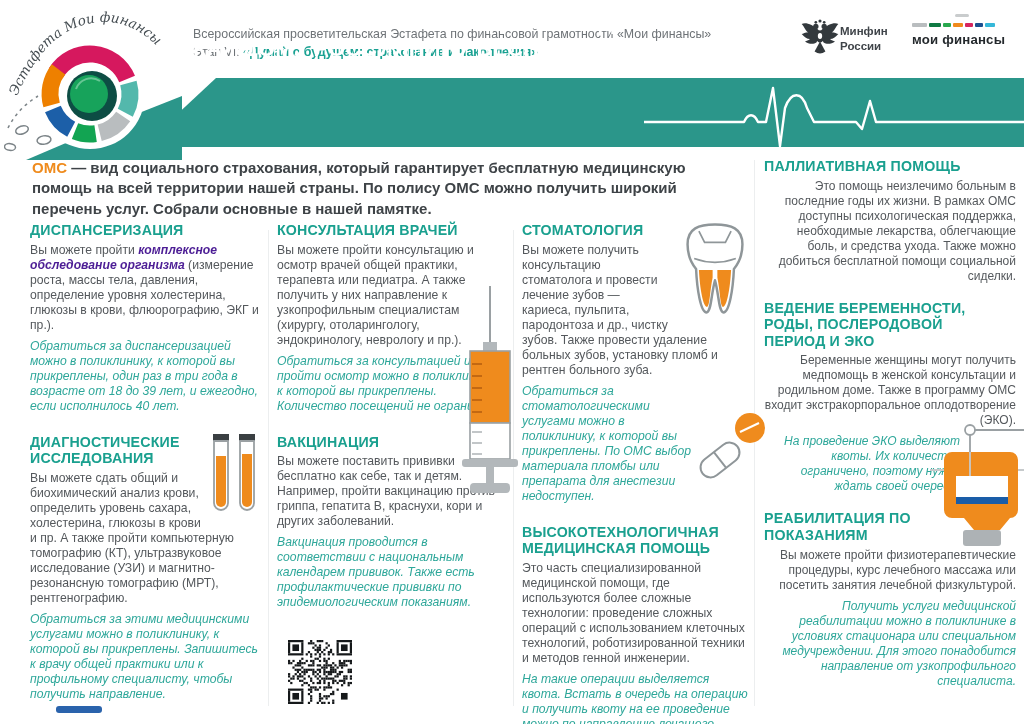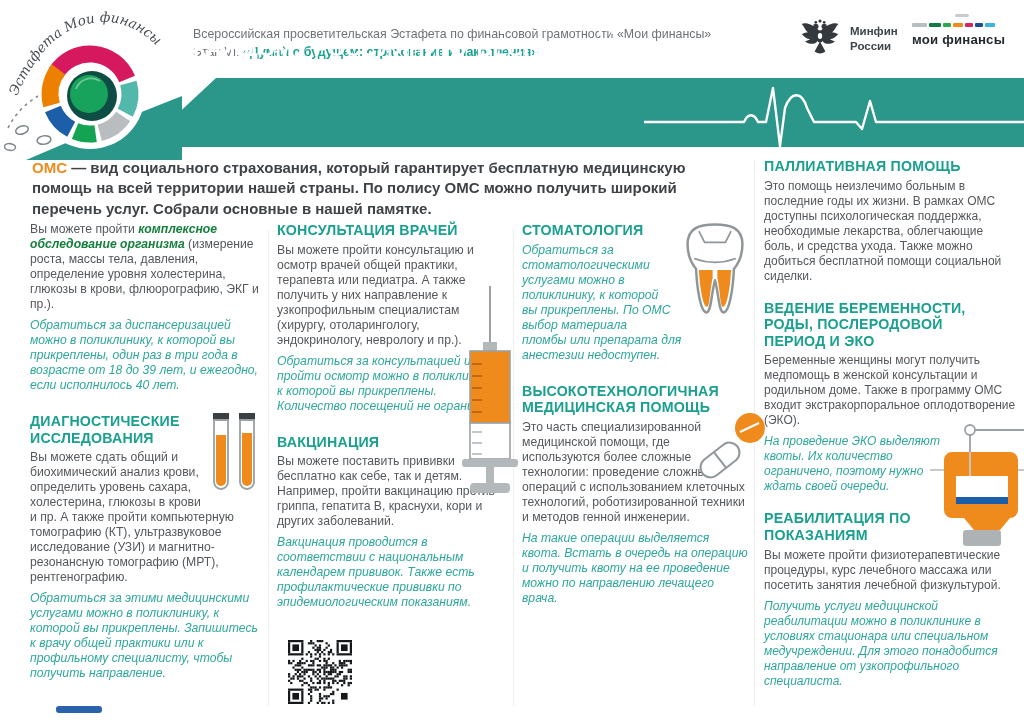--- a/index.html
+++ b/index.html
@@ -1,21 +1,21 @@
 <!DOCTYPE html>
 <html lang="ru"><head>
 <meta charset="utf-8">
 <style>
   html,body{margin:0;padding:0;background:#fff;}
   .poster{position:relative;width:1024px;height:724px;overflow:hidden;background:#fff;
           font-family:"Liberation Sans",sans-serif;}
   
   .hdr-text{position:absolute;left:193px;top:26px;font-size:12.4px;color:#6e7377;line-height:1.45;}
   .hdr-text .hl{color:#19A192;font-weight:bold;}
-  .minfin{position:absolute;left:800px;top:18px;display:flex;align-items:center;gap:10px;}
+  .minfin{position:absolute;left:800px;top:18px;display:flex;align-items:center;}
   .minfin-label{font-size:11.5px;font-weight:600;color:#3f4449;line-height:1.3;white-space:pre-line;}
   .mf-logo{position:absolute;left:912px;top:14px;width:100px;}
   .mf-topdash{width:14px;height:3px;background:#c9cccd;margin:0 auto 6px auto;border-radius:2px;}
   .mf-dashes{display:flex;gap:2px;height:4px;margin-bottom:5px;}
   .mf-dashes span{display:block;height:4px;border-radius:1px;}
   .mf-label{font-size:13.2px;font-weight:bold;color:#24292d;letter-spacing:.2px;}
   
   .banner{position:absolute;left:0;top:78px;width:1024px;height:69px;background:#2B968A;
           clip-path:polygon(142px 100%,216px 0,100% 0,100% 100%);}
   .banner-wedge{position:absolute;left:0;top:94px;z-index:1;}
@@ -31,25 +31,25 @@
   .intro .oms{color:#EF8B1D;}
   
   .col{position:absolute;top:222px;}
   .col1{left:30px;width:230px;}
   .col2{left:277px;width:229px;}
   .col3{left:522px;width:226px;position:absolute;}
   .col4{left:764px;width:252px;top:158px;}
   .sep{position:absolute;width:1px;background:#ECEEEF;}
   h3{margin:0 0 4px 0;color:#1AA08F;font-size:14.2px;line-height:1.17;letter-spacing:.2px;}
   p.body{margin:0 0 6px 0;color:#54585C;font-size:12.2px;line-height:1.23;}
-  p.body b.em{color:#15803d;font-style:italic;margin-top:8px;}
+  p.body b.em{color:#4c1d95;font-style:italic;margin-top:8px;}
   p.note{margin:0;color:#2EA79A;font-size:12.2px;line-height:1.23;font-style:italic;}
   .sec{margin-bottom:20px;}
   .col4 .sec{margin-bottom:16px;}
-  .col4 p.body,.col4 p.note{font-size:12px;line-height:1.25;}
+  .col4 p.body,.col4 p.note{font-size:12px;line-height:1.25;text-align:right;}
   .preg-title{max-width:212px;}
   .rehab-title{max-width:160px;}
   .preg-note{padding-right:56px;}
   
   .float-tubes{float:right;margin:-2px 0 4px 8px;}
   .float-tooth{float:right;margin:-6px -2px 4px 8px;}
   .float-vial{float:right;margin:-22px 0 2px 8px;}
   .pills{position:absolute;left:172px;top:186px;}
   
   .syringe{position:absolute;left:461px;top:286px;z-index:6;}
@@ -148,20 +148,21 @@
   </svg>
 
   <p class="intro"><span class="oms">ОМС</span><span> — вид социального страхования, который гарантирует бесплатную медицинскую помощь на всей территории нашей страны. По полису ОМС можно получить широкий перечень услуг. Собрали основные в нашей памятке.</span></p>
 
   <div class="sep" style="left:268px;top:230px;height:476px"></div>
   <div class="sep" style="left:513px;top:230px;height:476px"></div>
   <div class="sep" style="left:754px;top:160px;height:546px"></div>
 
   <div class="col col1">
     <div class="sec">
+      <h3>ДИСПАНСЕРИЗАЦИЯ</h3>
       <p class="body"><span>Вы можете пройти </span><b class="em">комплексное обследование организма</b><span> (измерение роста, массы тела, давления, определение уровня холестерина, глюкозы в крови, флюорографию, ЭКГ и пр.).</span></p>
       <p class="note">Обратиться за диспансеризацией можно в поликлинику, к которой вы прикреплены, один раз в три года в возрасте от 18 до 39 лет, и ежегодно, если исполнилось 40 лет.</p>
     </div>
     <div class="sec">
       <svg class="float-tubes" width="50" height="84" viewBox="0 0 50 84">
         <g>
           <rect x="3" y="2" width="16" height="7" fill="#3a3f42"></rect>
           <path d="M4 9 h14 v62 a7 7 0 0 1 -14 0 Z" fill="#fff" stroke="#9aa0a3" stroke-width="1.8"></path>
           <path d="M6 24 h10 v46 a5 5 0 0 1 -10 0 Z" fill="#EF8B1D"></path>
           <rect x="29" y="2" width="16" height="7" fill="#3a3f42"></rect>
@@ -449,20 +450,21 @@
   <div class="col col3">
     <div class="sec">
       <svg class="float-tooth" width="70" height="104" viewBox="0 0 74 104">
         <path d="M20 54 C21 74 24.5 93 28.5 93 C31.5 93 31.5 77 34.5 62 L34.5 54 Z" fill="#EF8B1D"></path>
         <path d="M54 54 C53 74 49.5 93 45.5 93 C42.5 93 42.5 77 39.5 62 L39.5 54 Z" fill="#EF8B1D"></path>
         <path d="M8 27 C8 10 20 6 37 6 C54 6 66 10 66 27 C66 39 62 47 57 53 C56 75 52 99 46 99 C41 99 41 79 37 65 C33 79 33 99 28 99 C22 99 18 75 17 53 C12 47 8 39 8 27 Z" fill="none" stroke="#8f9699" stroke-width="2.6" stroke-linejoin="round"></path>
         <path d="M20 13 L26 25 H48 L54 13" fill="none" stroke="#8f9699" stroke-width="1.8"></path>
         <path d="M15 42 Q37 50 59 42" fill="none" stroke="#8f9699" stroke-width="1.8"></path>
       </svg>
       <h3>СТОМАТОЛОГИЯ</h3>
+      <p class="body">Вы можете получить консультацию стоматолога и провести лечение зубов — кариеса, пульпита, пародонтоза и др., чистку зубов. Также провести удаление больных зубов, установку пломб и рентген больного зуба.</p>
       <p class="note" style="padding-right:52px">Обратиться за стоматологическими услугами можно в поликлинику, к которой вы прикреплены. По ОМС выбор материала пломбы или препарата для анестезии недоступен.</p>
     </div>
     <div class="sec">
       <h3>ВЫСОКОТЕХНОЛОГИЧНАЯ МЕДИЦИНСКАЯ ПОМОЩЬ</h3>
       <p class="body">Это часть специализированной медицинской помощи, где используются более сложные технологии: проведение сложных операций с использованием клеточных технологий, роботизированной техники и методов генной инженерии.</p>
       <p class="note">На такие операции выделяется квота. Встать в очередь на операцию и получить квоту на ее проведение можно по направлению лечащего врача.</p>
     </div>
     <svg class="pills" width="78" height="78" viewBox="0 0 78 78">
       <circle cx="56" cy="20" r="15" fill="#EF8B1D"></circle>
       <line x1="46" y1="24" x2="65" y2="15" stroke="#fff" stroke-width="2"></line>

